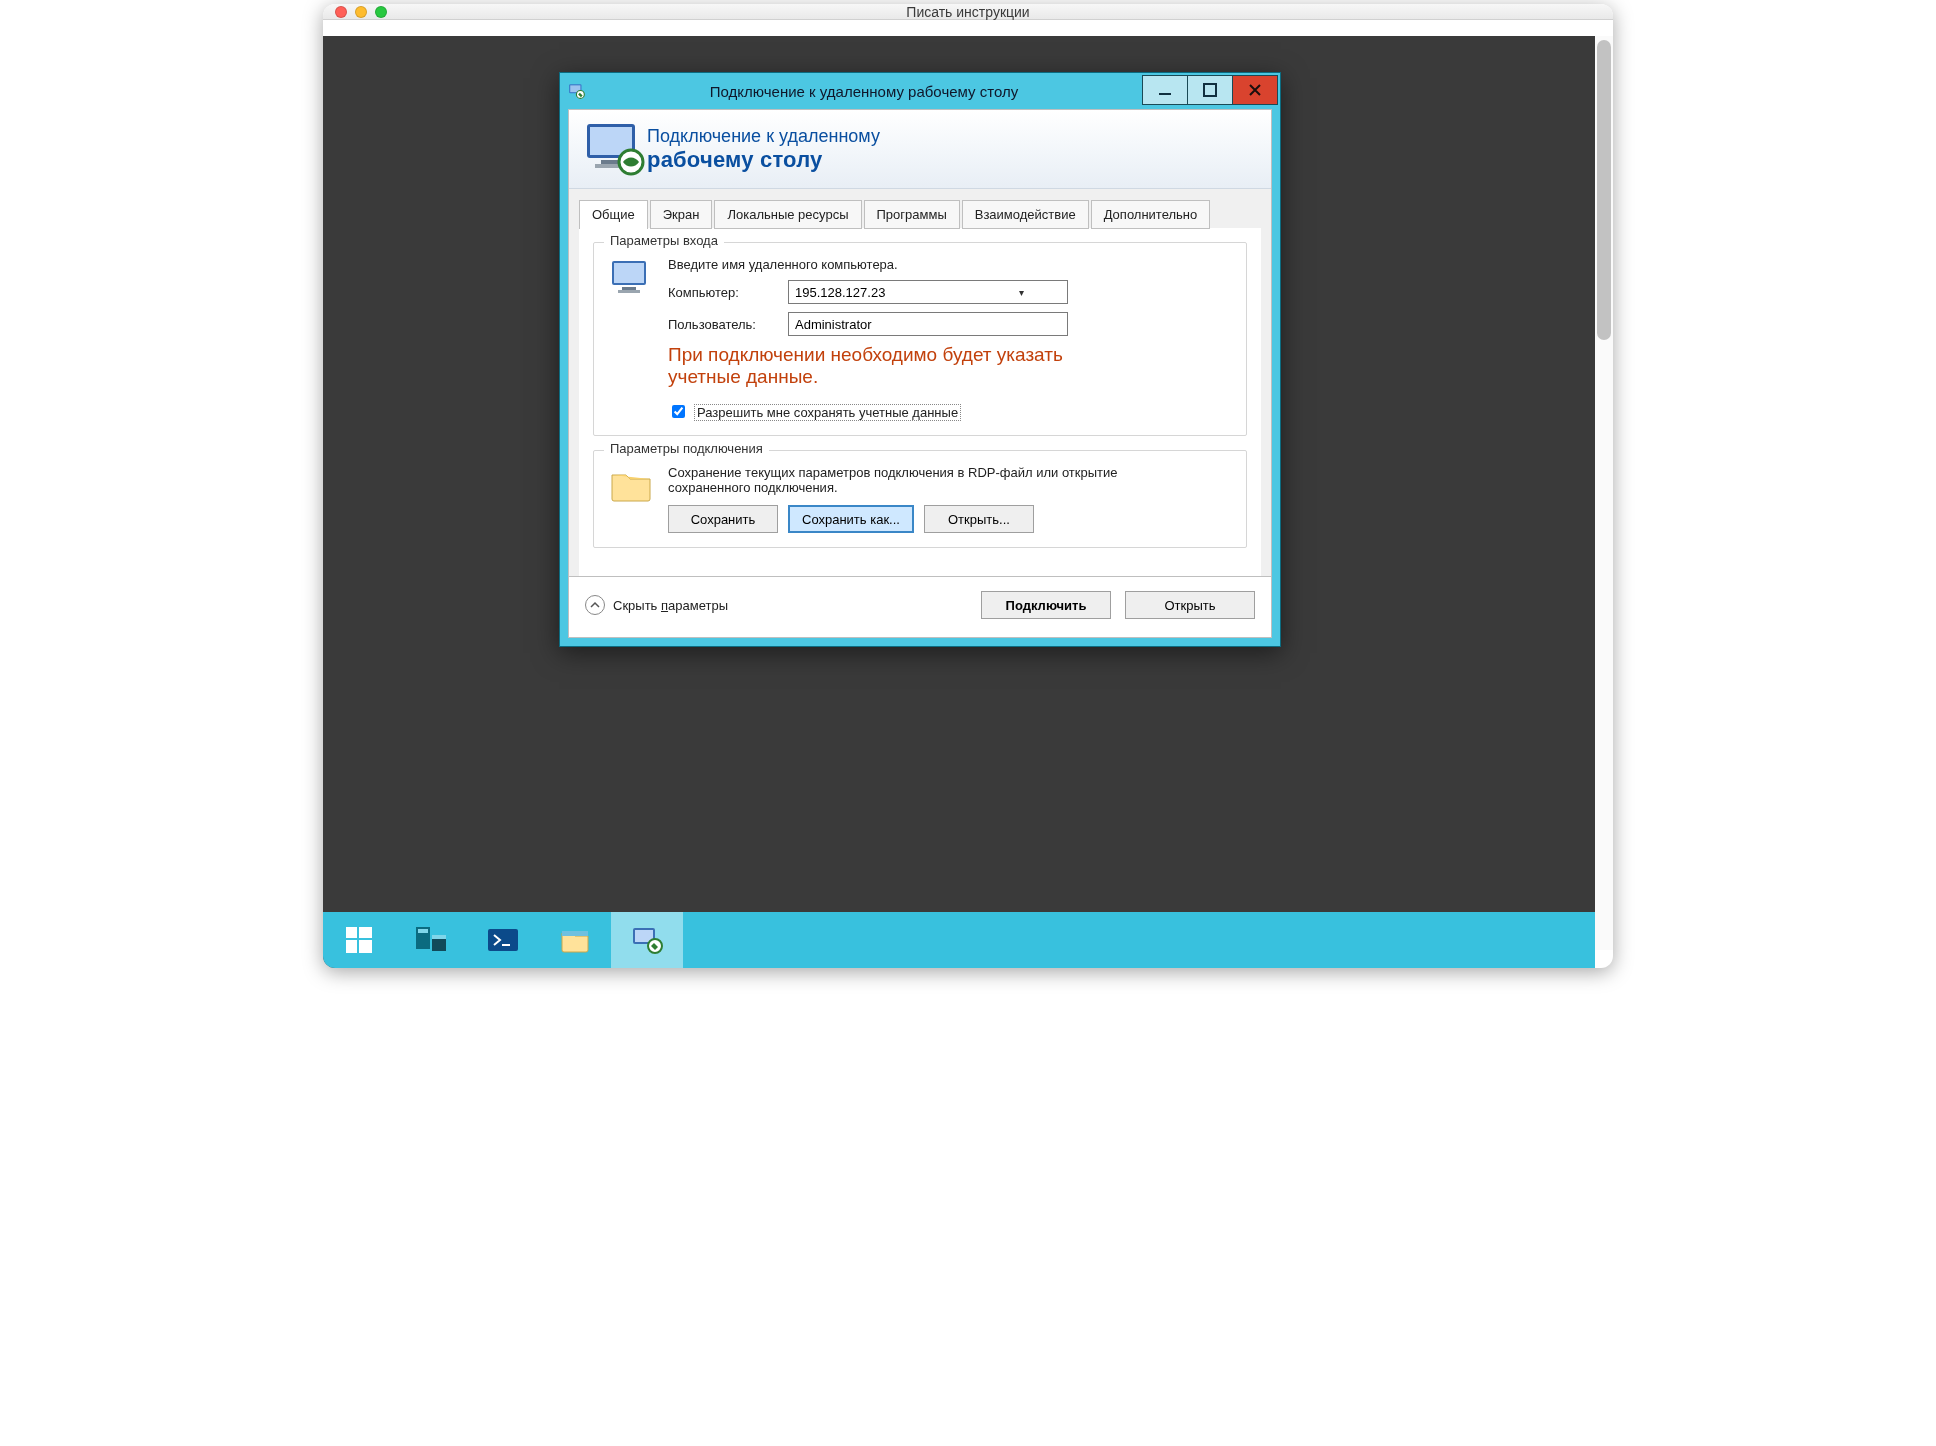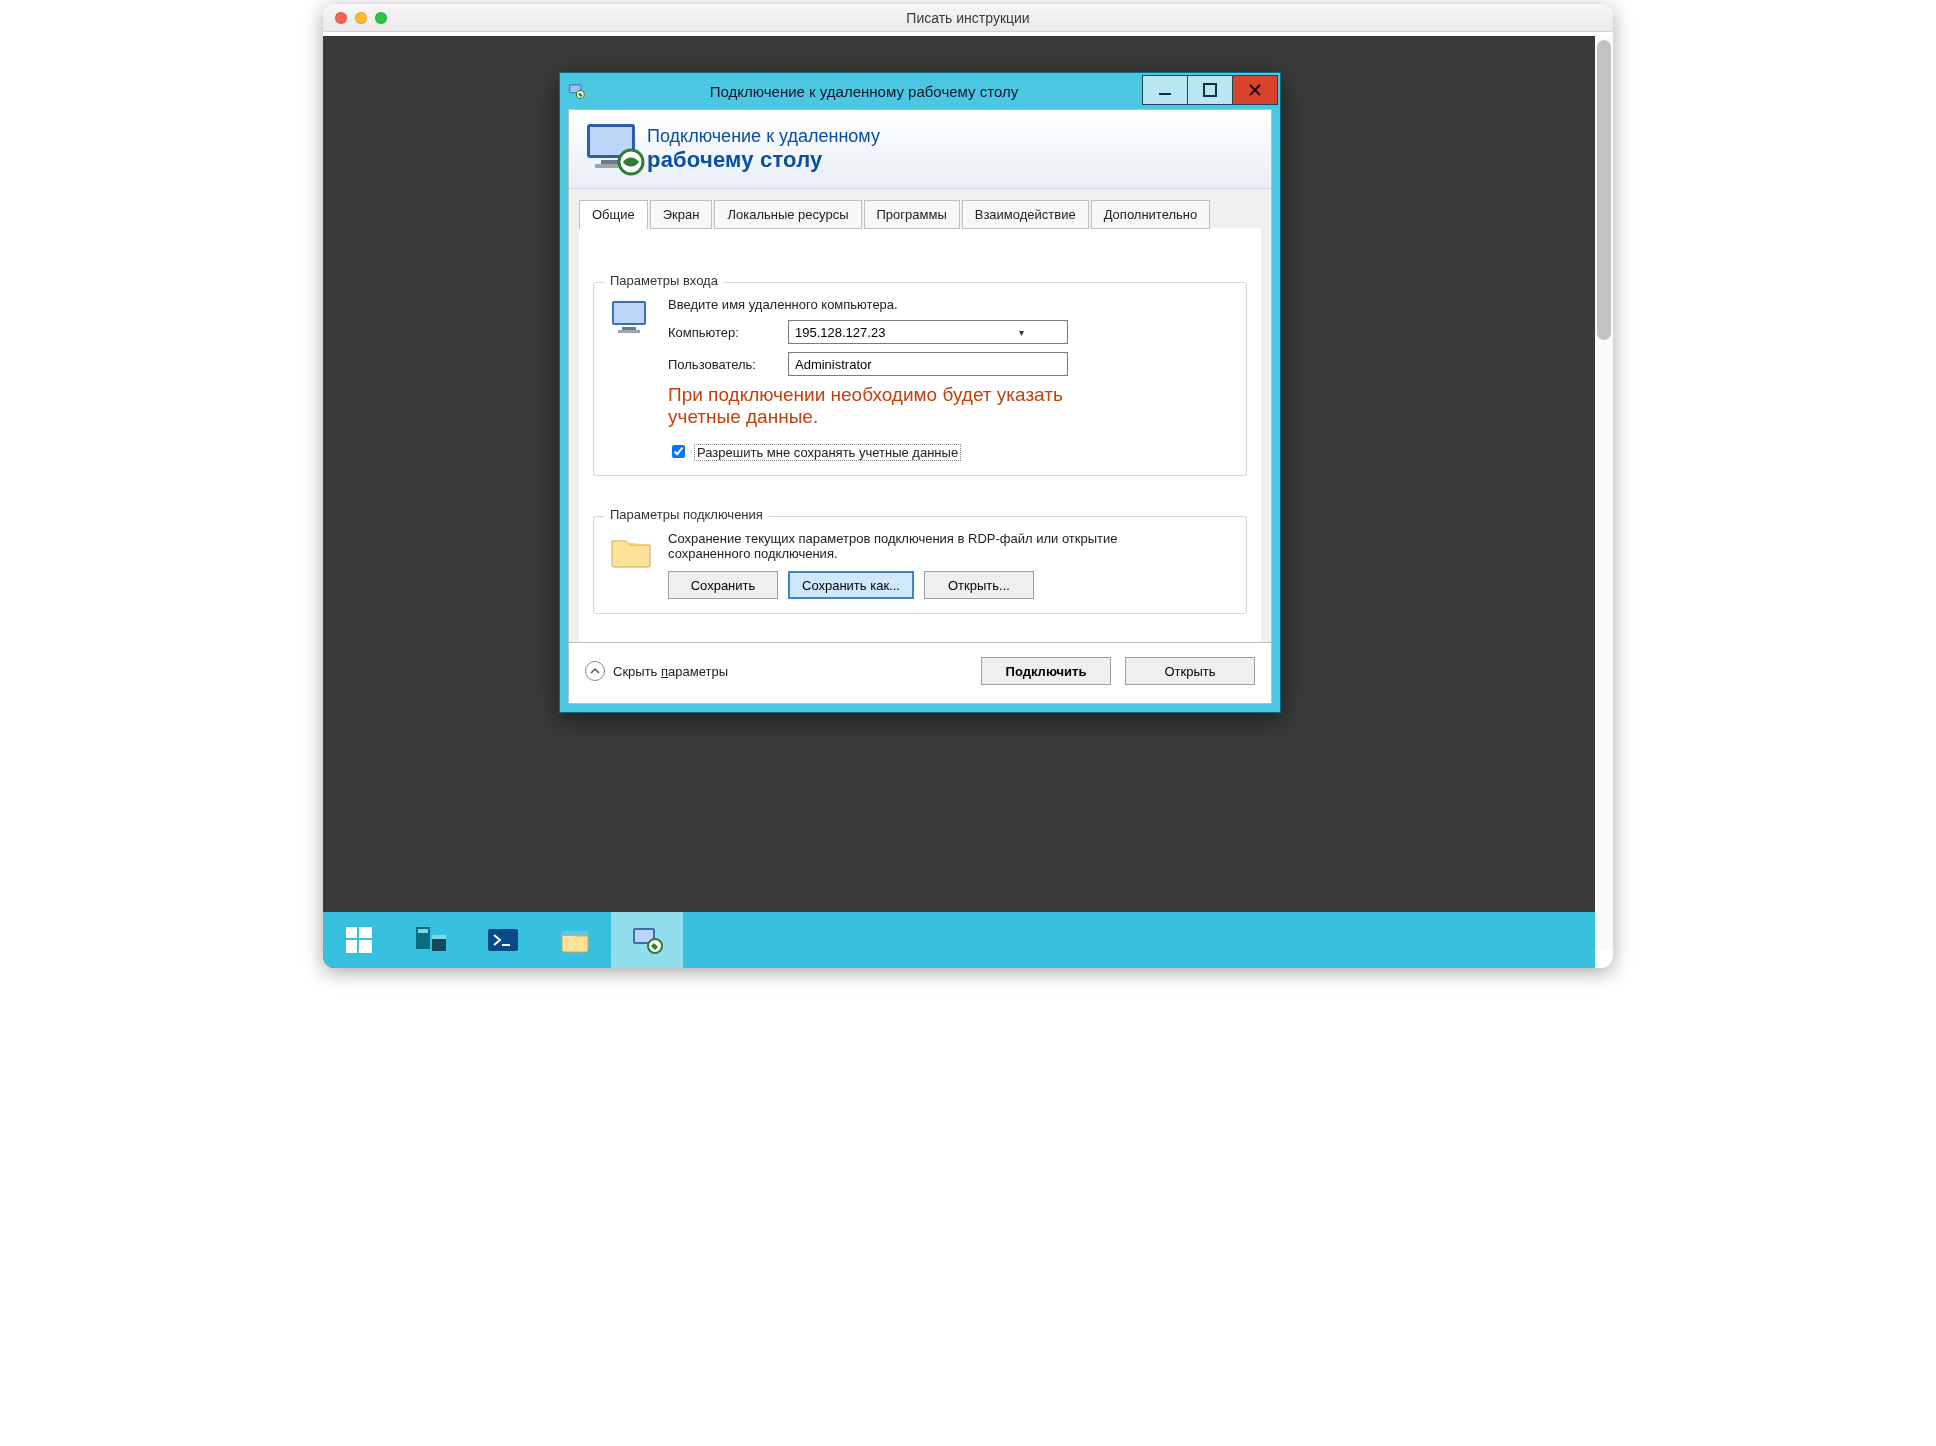--- a/index.html
+++ b/index.html
@@ -2,21 +2,21 @@
 <html><head>
 <meta charset="utf-8">
 <style>
   * { box-sizing: border-box; }
   html, body { margin:0; padding:0; height:100%; font-family: "Segoe UI", Tahoma, Arial, sans-serif; }
   body { background:#ffffff; }
 
   .stage { width:1290px; height:964px; margin:4px auto; border-radius:12px; box-shadow:0 4px 20px rgba(0,0,0,.35); overflow:hidden; position:relative; background:#fff; }
 
   
-  .mac-titlebar { height:28px; background:linear-gradient(#f7f7f7,#e9e9e9); border-bottom:1px solid #d0d0d0; display:flex; align-items:center; position:relative; }
+  .mac-titlebar { height:16px; background:linear-gradient(#f7f7f7,#e9e9e9); border-bottom:1px solid #d0d0d0; display:flex; align-items:center; position:relative; }
   .traffic-lights { display:flex; gap:8px; margin-left:12px; }
   .tl { width:12px; height:12px; border-radius:50%; border:1px solid rgba(0,0,0,.15); }
   .tl.red { background:#ff5f57; } .tl.yellow{background:#febc2e;} .tl.green{background:#28c840;}
   .mac-title { position:absolute; left:0; right:0; text-align:center; font-size:14px; color:#3a3a3a; pointer-events:none; }
 
   
   .viewport { position:absolute; top:32px; left:0; right:18px; bottom:0; background:#3a3a3a; overflow:hidden; }
   .mac-scroll { position:absolute; top:32px; right:0; width:18px; bottom:18px; background:#fafafa; }
   .mac-scroll .thumb { position:absolute; left:2px; right:2px; top:4px; height:300px; background:#c2c2c2; border-radius:7px; }
   .mac-hscroll { position:absolute; left:0; right:18px; bottom:0; height:18px; background:#fafafa; }
@@ -47,21 +47,21 @@
   
   .tabs-wrap { background:#f0f0f0; padding:10px 10px 0; border-bottom:1px solid #bfbfbf; }
   .tabs { display:flex; gap:2px; position:relative; bottom:-1px; }
   .tab { background:#fff; border:1px solid #bfbfbf; border-bottom:none; padding:6px 12px; font-size:13px; color:#222; cursor:pointer; }
   .tab:not(.active){ background:#f7f7f7; border-bottom:1px solid #bfbfbf; }
   .tab.active { background:#fff; }
 
   .tab-content { background:#fff; padding:14px; }
 
   
-  .groupbox { border:1px solid #d6d6d6; border-radius:2px; padding:14px 14px 14px 14px; margin-bottom:14px; position:relative;margin-top:40px; }
+  .groupbox { border:1px solid #d6d6d6; border-radius:2px; padding:14px 14px 14px 14px; margin-bottom:14px; position:relative; }
   .groupbox > .legend { position:absolute; top:-10px; left:10px; background:#fff; padding:0 6px; font-size:13px; color:#333; }
   .gb-row { display:flex; align-items:flex-start; gap:14px; }
   .gb-icon { width:46px; flex:0 0 46px; }
   .gb-body { flex:1; font-size:13px; color:#222; }
   .form-row { display:flex; align-items:center; gap:10px; margin:8px 0; }
   .form-row label { width:110px; font-size:13px; }
   .form-row input[type=text] { width:280px; height:24px; border:1px solid #7a7a7a; padding:0 6px; font-size:13px; background:#fff; }
   .combo { position:relative; width:240px; }
   .combo input { width:100%; }
   .combo .arrow { position:absolute; right:4px; top:50%; transform:translateY(-50%); pointer-events:none; color:#333; font-size:10px; }

